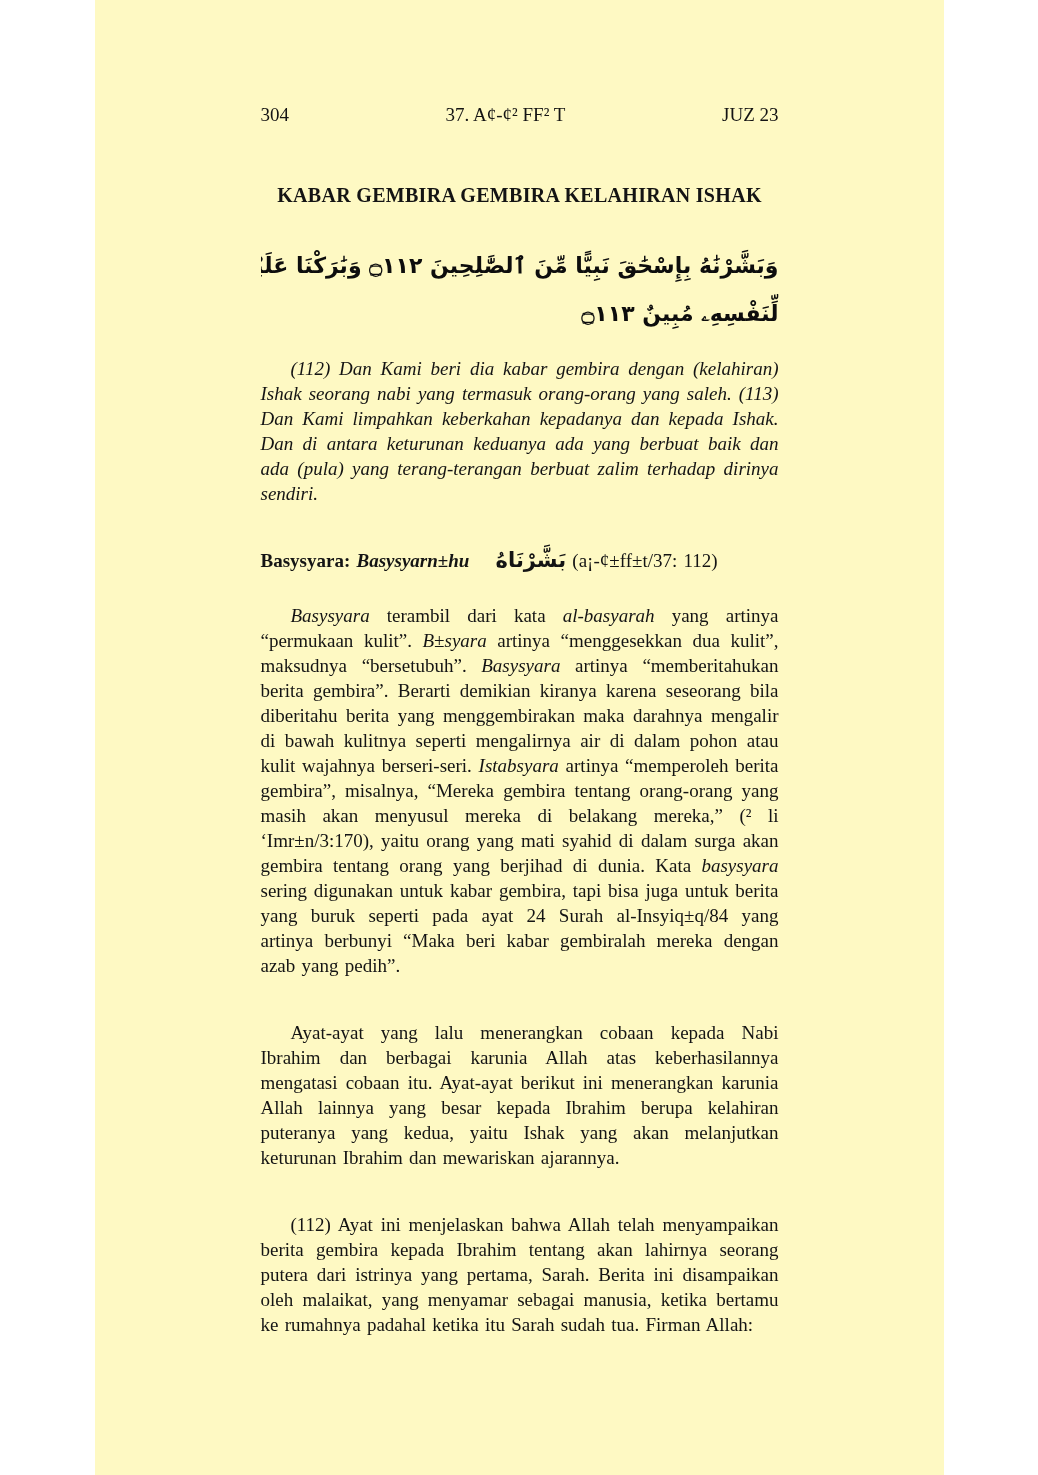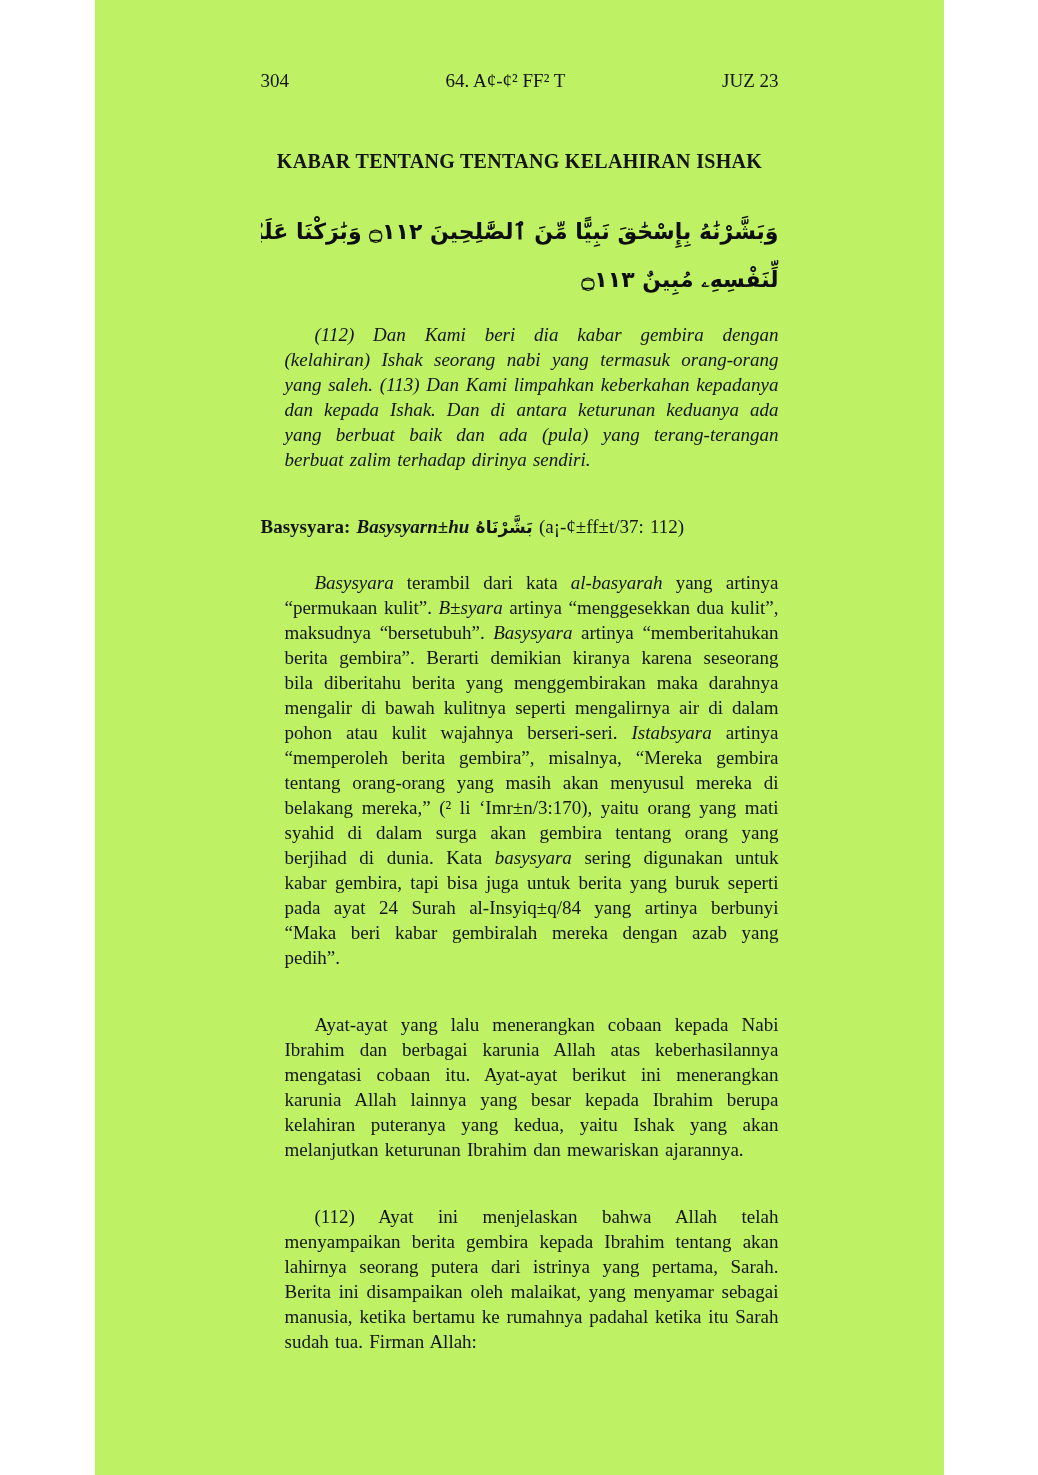--- a/index.html
+++ b/index.html
@@ -6,26 +6,26 @@
     margin: 0;
     padding: 0;
     background: #ffffff;
   }
   .page {
     position: relative;
     width: 849px;
     height: 1475px;
     margin: 0 auto;
     box-sizing: border-box;
-    background: #bef264;
+    background: #fef9c3;
     color: #141414;
     font-family: "Liberation Serif", serif;
     font-size: 19px;
     line-height: 25px;
-    padding: 68px 165px 40px 166px;
+    padding: 102px 165px 40px 166px;
     overflow: hidden;
   }
   .page-header {
     display: flex;
     justify-content: space-between;
     align-items: baseline;
     margin-bottom: 56px;
   }
   .page-header span { white-space: nowrap; }
   .section-title {
@@ -56,53 +56,54 @@
   .heading {
     font-size: 19px;
     font-weight: bold;
     margin: 0 0 2px 0;
   }
   .para {
     margin: 0;
     text-align: justify;
     word-spacing: 1.5px;
   }
-  .indent { text-indent: 30px; margin-left: 24px; }
+  .indent { text-indent: 30px; }
   .italic { font-style: italic; }
   .section { margin-bottom: 0; }
   .gap-sm { margin-top: 4px; }
   .gap-lg { margin-top: 42px; }
   .gap-md { margin-top: 30px; }
   .kosakata-heading {
     margin: 0;
     font-size: 19px;
   }
   .seg-b  { font-weight: bold; }
   .seg-i  { font-style: italic; }
   .seg-bi { font-weight: bold; font-style: italic; }
   .seg-ar {
     font-family: "DejaVu Sans", sans-serif;
-    font-size: 17px;
+    font-size: 21px;
     font-weight: bold;
     direction: rtl;
     unicode-bidi: embed;
+    margin-left: 20px;
   }
 </style>
 </head>
 <body>
 
 <div class="page">
 
   <header class="page-header">
     <span>304</span>
-    <span>64. A¢-¢² FF²  T</span>
+    <span>37. A¢-¢² FF²  T</span>
     <span>JUZ 23</span>
   </header>
 
-  <h1 class="section-title">KABAR TENTANG TENTANG KELAHIRAN ISHAK</h1>
+  <h1 class="section-title">KABAR GEMBIRA GEMBIRA KELAHIRAN ISHAK</h1>
 
   <div class="arabic-block">
     <div class="arabic-line-1">وَبَشَّرْنَٰهُ بِإِسْحَٰقَ نَبِيًّا مِّنَ ٱلصَّٰلِحِينَ ۝١١٢ وَبَٰرَكْنَا عَلَيْهِ وَعَلَىٰٓ إِسْحَٰقَۚ وَمِن ذُرِّيَّتِهِمَا مُحْسِنٌ وَظَالِمٌ</div>
     <div class="arabic-line-2">لِّنَفْسِهِۦ مُبِينٌ ۝١١٣</div>
   </div>
 
   <section class="section">
     <p class="para indent italic gap-sm">(112) Dan Kami beri dia kabar gembira dengan (kelahiran) Ishak seorang nabi yang termasuk orang-orang yang saleh. (113) Dan Kami limpahkan keberkahan kepadanya dan kepada Ishak. Dan di antara keturunan keduanya ada yang berbuat baik dan ada (pula) yang terang-terangan berbuat zalim terhadap dirinya sendiri.</p>
   </section>
 

